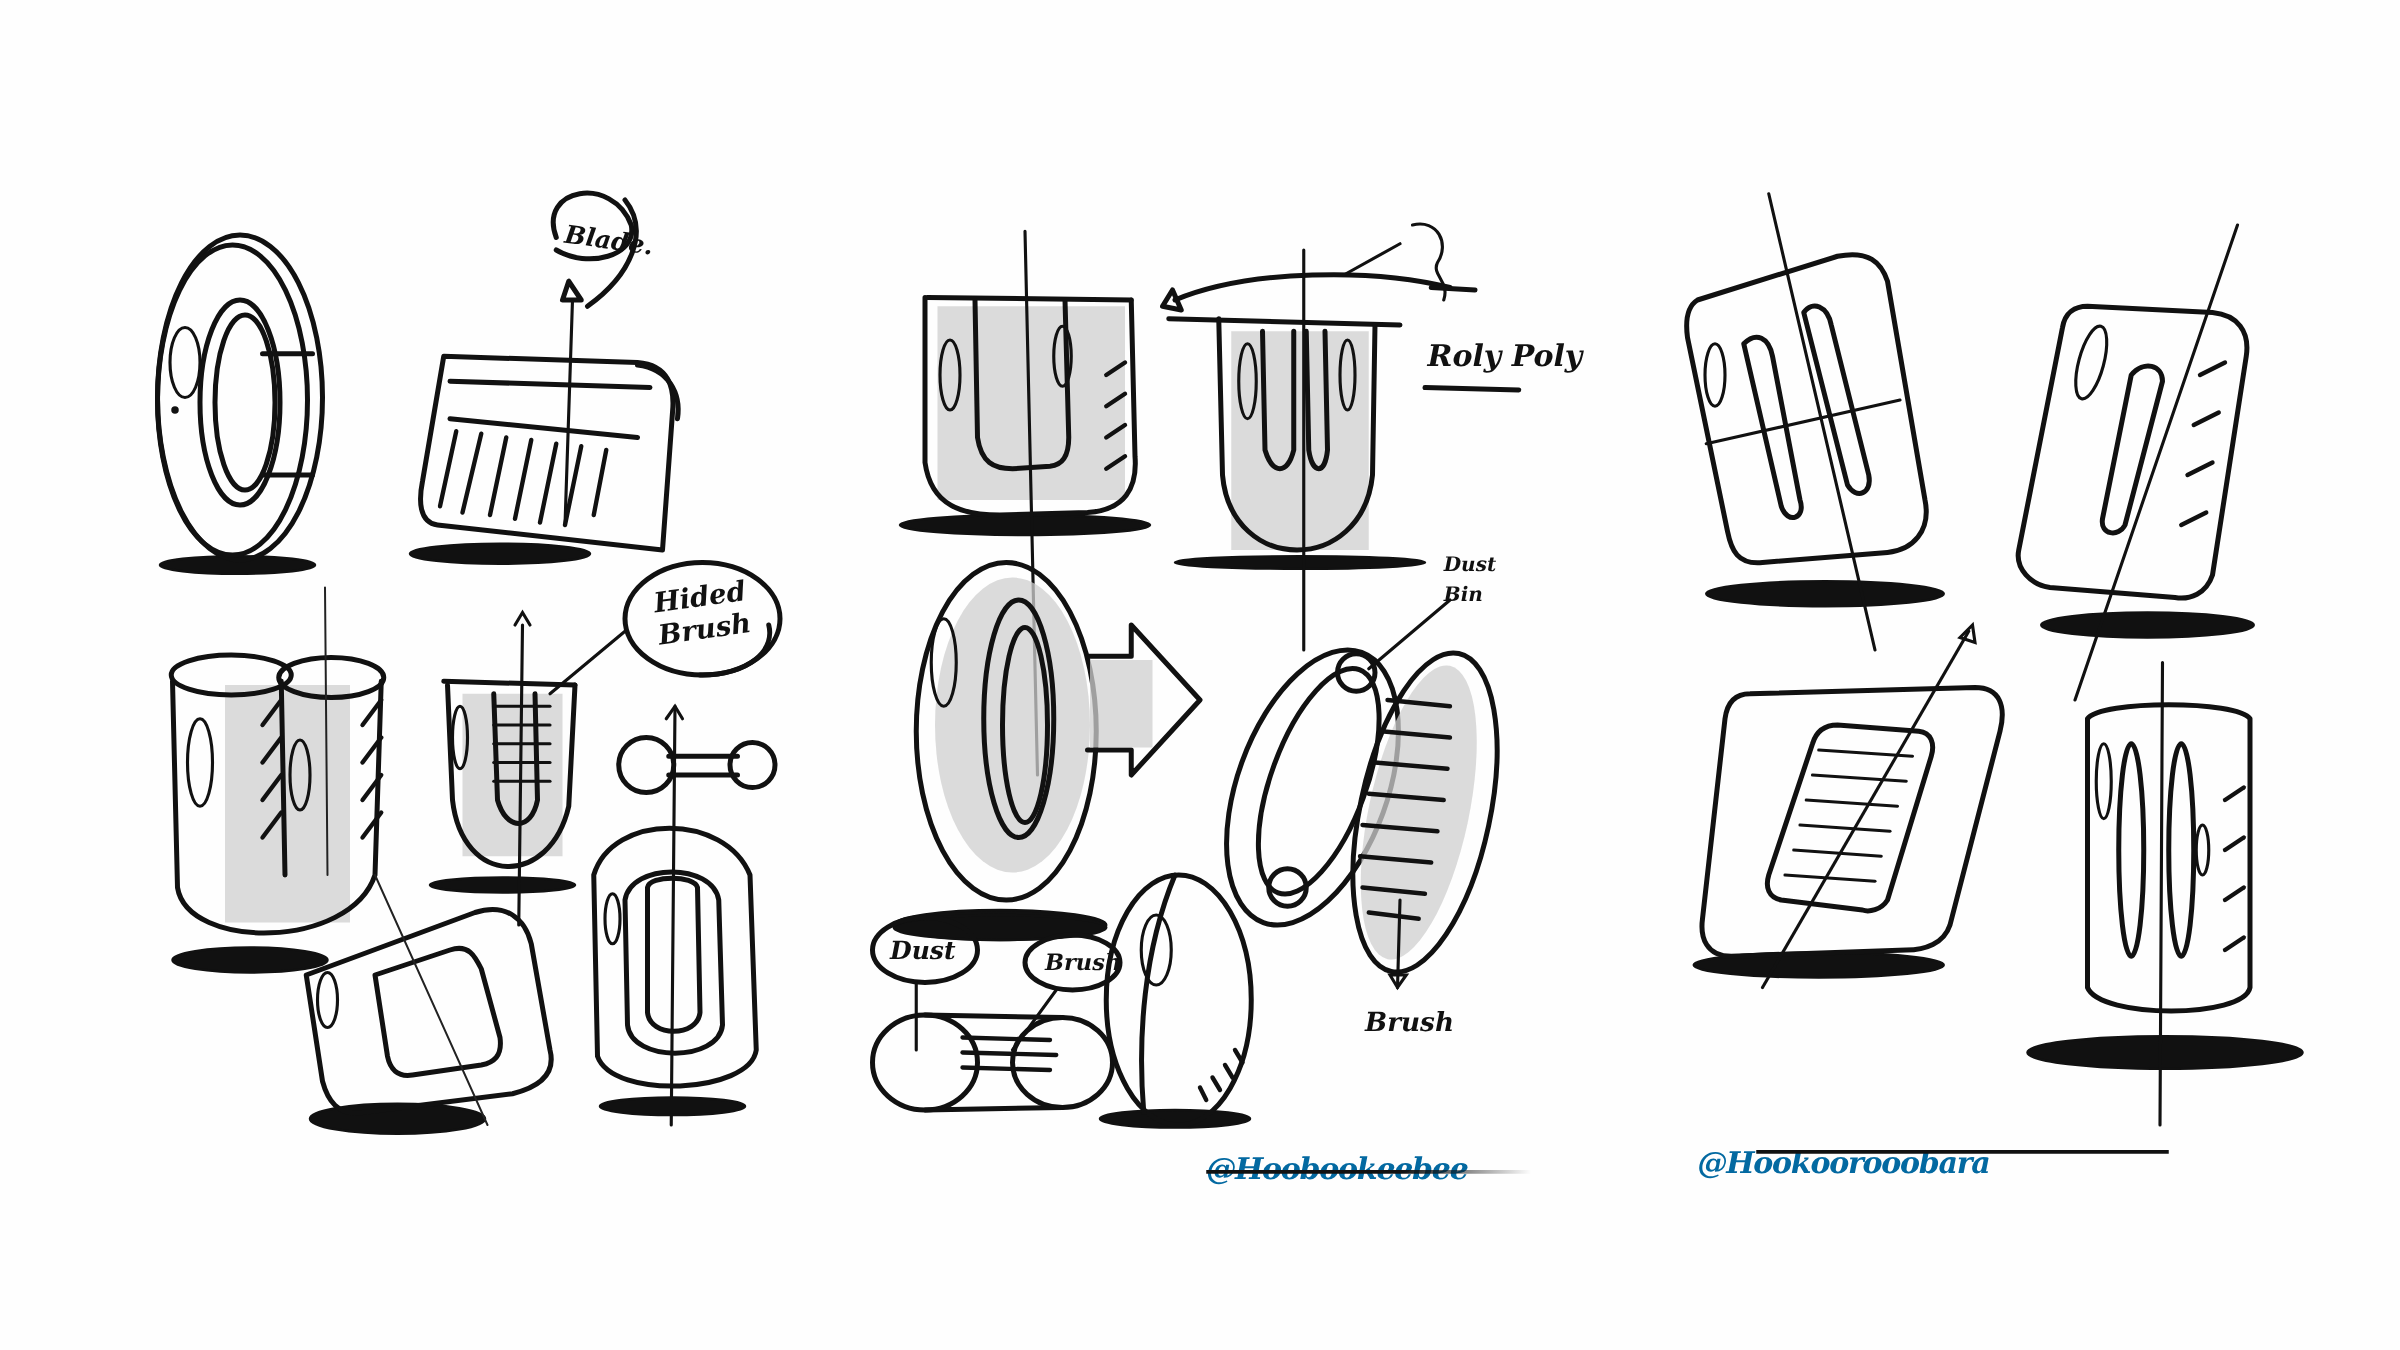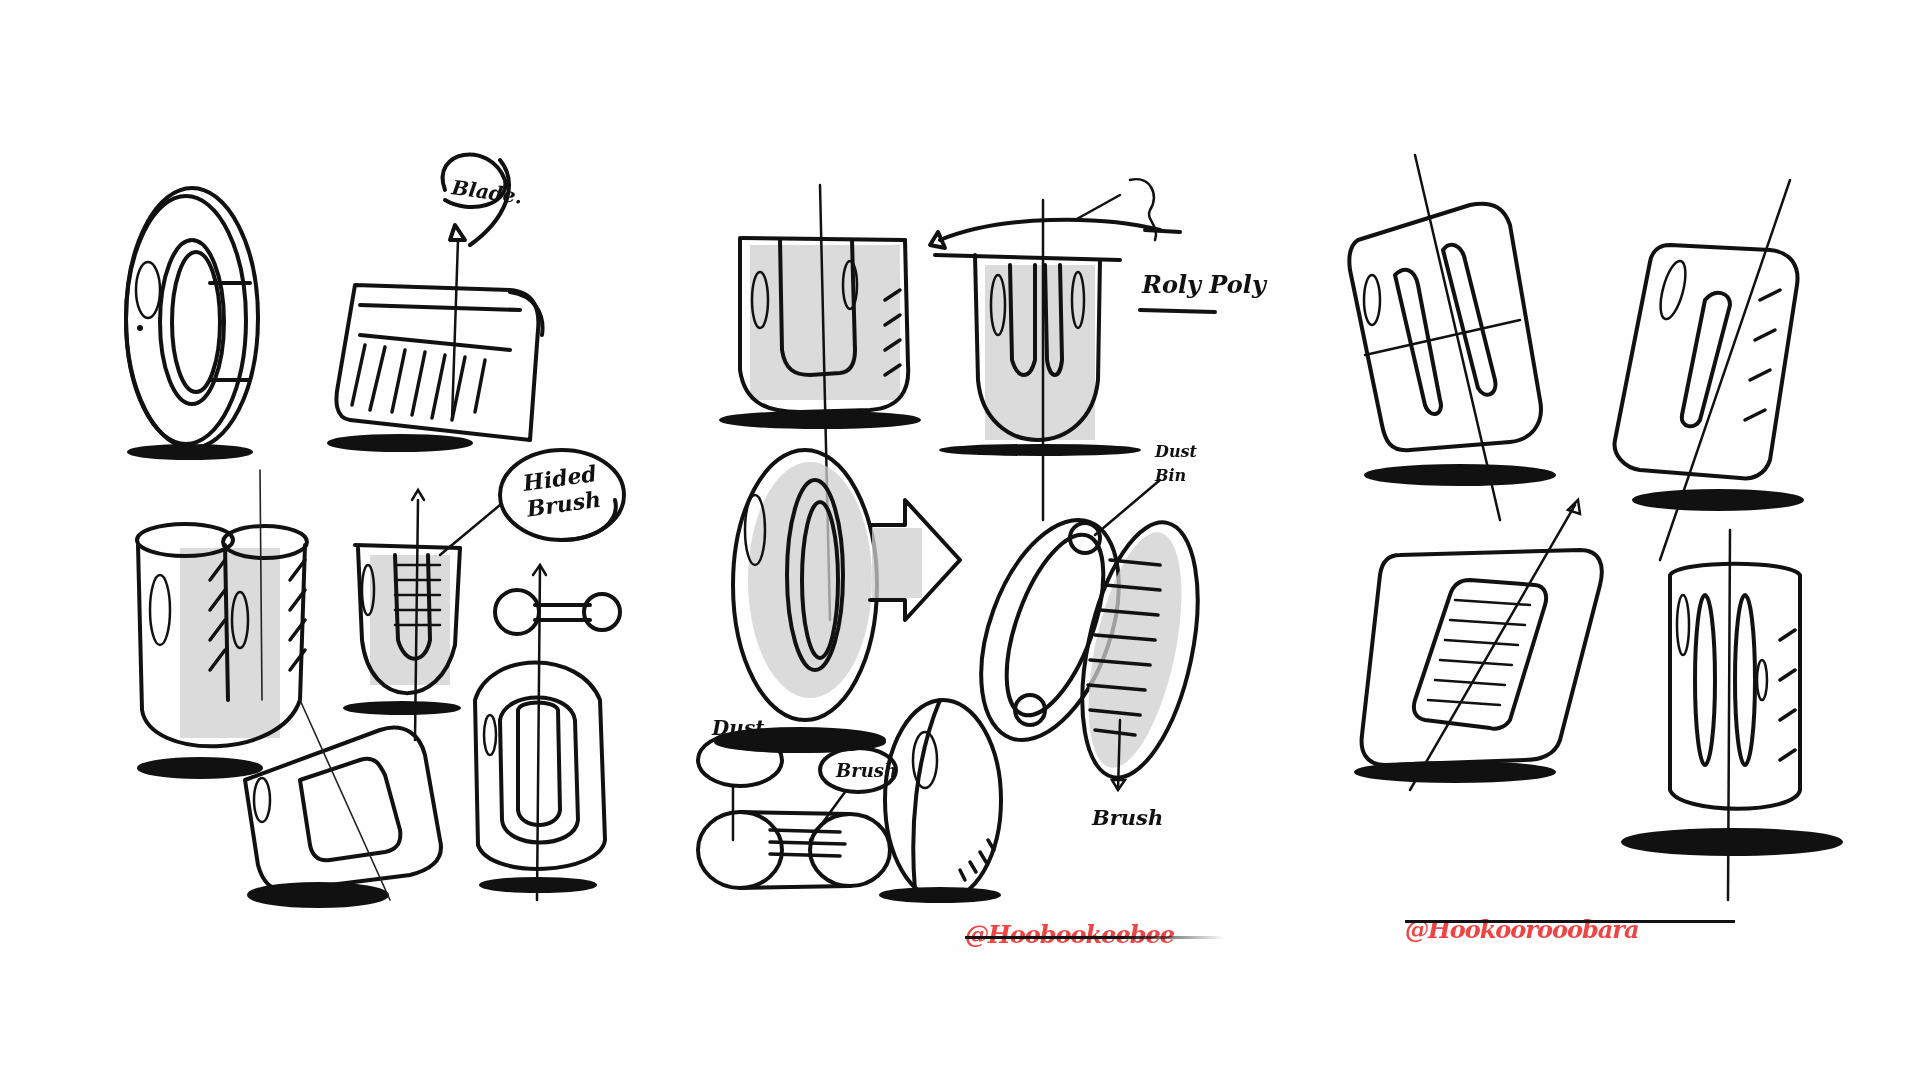--- a/index.html
+++ b/index.html
@@ -9,21 +9,21 @@
   svg.art { position:absolute; left:0; top:0; width:1920px; height:1080px; }
   .ink { fill:none; stroke:#111; stroke-width:4; stroke-linecap:round; stroke-linejoin:round; }
   .thin { fill:none; stroke:#111; stroke-width:2.5; stroke-linecap:round; }
   .hair { fill:none; stroke:#222; stroke-width:1.6; stroke-linecap:round; }
   .shade { fill:#cfcfcf; opacity:0.75; stroke:none; }
   .shadow { fill:#111; stroke:#111; stroke-width:2; }
   .hatch { fill:none; stroke:#111; stroke-width:3.5; stroke-linecap:round; }
   .label { position:absolute; font-family:"DejaVu Serif", serif; font-style:italic; font-weight:bold;
            color:#111; white-space:nowrap; transform-origin:left center; }
   .sig { position:absolute; font-family:"DejaVu Serif", serif; font-style:italic; font-weight:bold;
-         color:#ef4444; white-space:nowrap; letter-spacing:-1px; }
+         color:#0369a1; white-space:nowrap; letter-spacing:-1px; }
   .sig-line { position:absolute; height:3px; background:linear-gradient(90deg,#111 60%, rgba(17,17,17,0)); }
 </style>
 </head>
 <body>
 
 <div class="sheet">
 
 <svg class="art" viewBox="0 0 1920 1080">
 
   <g>
@@ -289,23 +289,23 @@
 <div class="label" style="left:452px;top:175px;font-size:20px;transform:rotate(8deg);">Blade.</div>
 
 <div class="label" style="left:525px;top:470px;font-size:22px;width:80px;line-height:26px;white-space:normal;transform:rotate(-8deg);">Hided Brush</div>
 
 <div class="label" style="left:1142px;top:270px;font-size:24px;">Roly Poly</div>
 
 <div class="label" style="left:1155px;top:440px;font-size:16px;width:60px;line-height:24px;white-space:normal;">Dust Bin</div>
 
 <div class="label" style="left:1092px;top:805px;font-size:21px;">Brush</div>
 
-<div class="label" style="left:712px;top:716px;font-size:20px;">Dust</div>
+<div class="label" style="left:712px;top:748px;font-size:20px;">Dust</div>
 
 <div class="label" style="left:836px;top:760px;font-size:18px;">Brush</div>
 
 <div class="sig" style="left:965px;top:920px;font-size:24px;">@Hoobookeebee</div>
 <div class="sig-line" style="left:965px;top:936px;width:260px;"></div>
 
-<div class="sig" style="left:1405px;top:915px;font-size:24px;">@Hookoorooobara</div>
+<div class="sig" style="left:1358px;top:915px;font-size:24px;">@Hookoorooobara</div>
 <div class="sig-line" style="left:1405px;top:920px;width:330px;background:#111;"></div>
 
 </div>
 
 </body></html>

